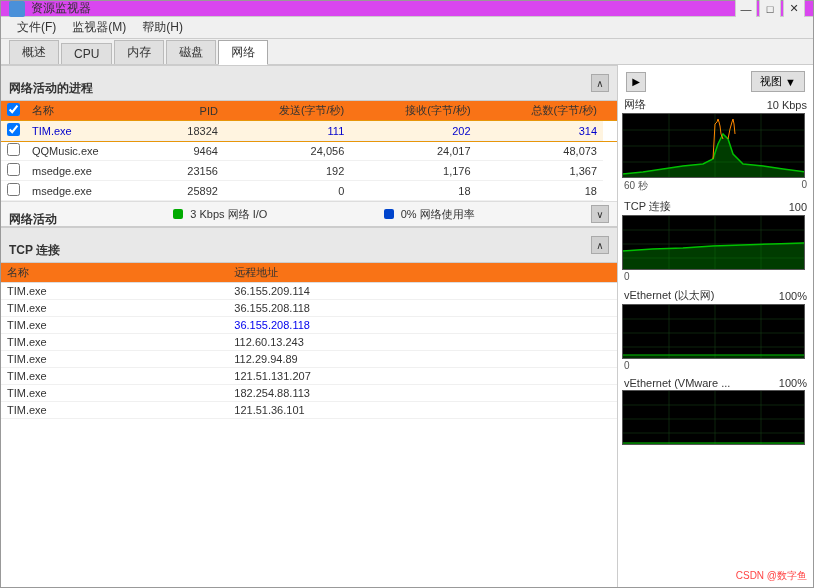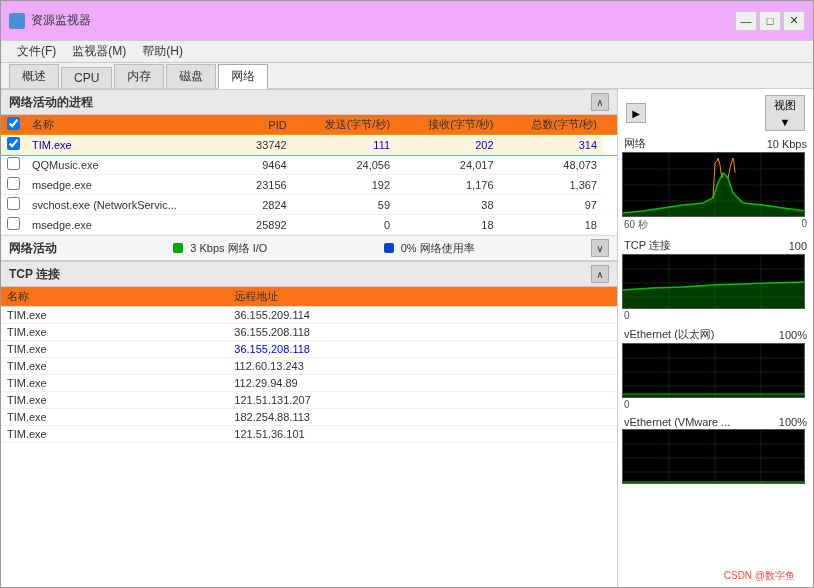--- a/index.html
+++ b/index.html
@@ -13,27 +13,27 @@
     }
     .window {
       width: 814px;
       height: 588px;
       background: #f0f0f0;
       border: 1px solid #999;
       display: flex;
       flex-direction: column;
     }
     .title-bar {
-      background: #f0abfc;
+      background: #d946ef;
       padding: 4px 8px;
       display: flex;
       align-items: center;
       justify-content: space-between;
       border-bottom: 1px solid #ccc;
-      height: 40px;
+      height: 16px;
     }
     .title-bar-left {
       display: flex;
       align-items: center;
       gap: 6px;
       font-size: 12px;
       color: #333;
     }
     .title-icon {
       width: 16px;
@@ -239,21 +239,20 @@
     }
     .view-btn {
       padding: 2px 8px;
       background: #e0e0e0;
       border: 1px solid #aaa;
       font-size: 11px;
       cursor: pointer;
       display: flex;
       align-items: center;
       gap: 3px;
-      flex-direction: column;
     }
     .graph-container {
       margin-bottom: 4px;
     }
     .graph-header {
       display: flex;
       justify-content: space-between;
       align-items: center;
       font-size: 11px;
       color: #333;
@@ -278,30 +277,31 @@
     .graph-footer {
       display: flex;
       justify-content: space-between;
       font-size: 10px;
       color: #555;
       padding: 1px 2px;
     }
     .watermark {
       position: fixed;
       bottom: 4px;
-      right: 16px;
+      right: 4px;
       font-size: 10px;
       color: #ff4444;
       background: rgba(255,255,255,0.7);
       padding: 1px 3px;
     }
     .section-title {
       font-size: 12px;
       font-weight: bold;
       color: #333;
+      margin-top: 11px;
     }
   </style>
 </head>
 <body>
 
 <div class="window">
 
   <div class="title-bar">
     <div class="title-bar-left">
       <div class="title-icon"></div>
@@ -351,21 +351,21 @@
               <th class="right">总数(字节/秒)</th>
               <th style="width:14px"></th>
             </tr>
           </thead>
           <tbody id="process-tbody">
           <tr style="background: rgb(255, 244, 224); outline: rgb(232, 150, 10) solid 1px;">
     <td class="checkbox-cell">
       <input type="checkbox" checked="" style="">
     </td>
     <td style="color:#0000cc">TIM.exe</td>
-    <td class="right">33742</td>
+    <td class="right">18324</td>
     <td class="right" style="color:#0000cc">111</td>
     <td class="right" style="color:#0000cc">202</td>
     <td class="right" style="color:#0000cc">314</td>
   </tr>
               <tr>
     <td class="checkbox-cell">
       <input type="checkbox" style="">
     </td>
     <td style="">QQMusic.exe</td>
     <td class="right">9464</td>
@@ -375,30 +375,20 @@
   </tr>
               <tr>
     <td class="checkbox-cell">
       <input type="checkbox" style="">
     </td>
     <td style="">msedge.exe</td>
     <td class="right">23156</td>
     <td class="right" style="">192</td>
     <td class="right" style="">1,176</td>
     <td class="right" style="">1,367</td>
-  </tr>
-              <tr>
-    <td class="checkbox-cell">
-      <input type="checkbox" style="">
-    </td>
-    <td style="">svchost.exe (NetworkServic...</td>
-    <td class="right">2824</td>
-    <td class="right" style="">59</td>
-    <td class="right" style="">38</td>
-    <td class="right" style="">97</td>
   </tr>
               <tr>
     <td class="checkbox-cell">
       <input type="checkbox" style="">
     </td>
     <td style="">msedge.exe</td>
     <td class="right">25892</td>
     <td class="right" style="">0</td>
     <td class="right" style="">18</td>
     <td class="right" style="">18</td>

